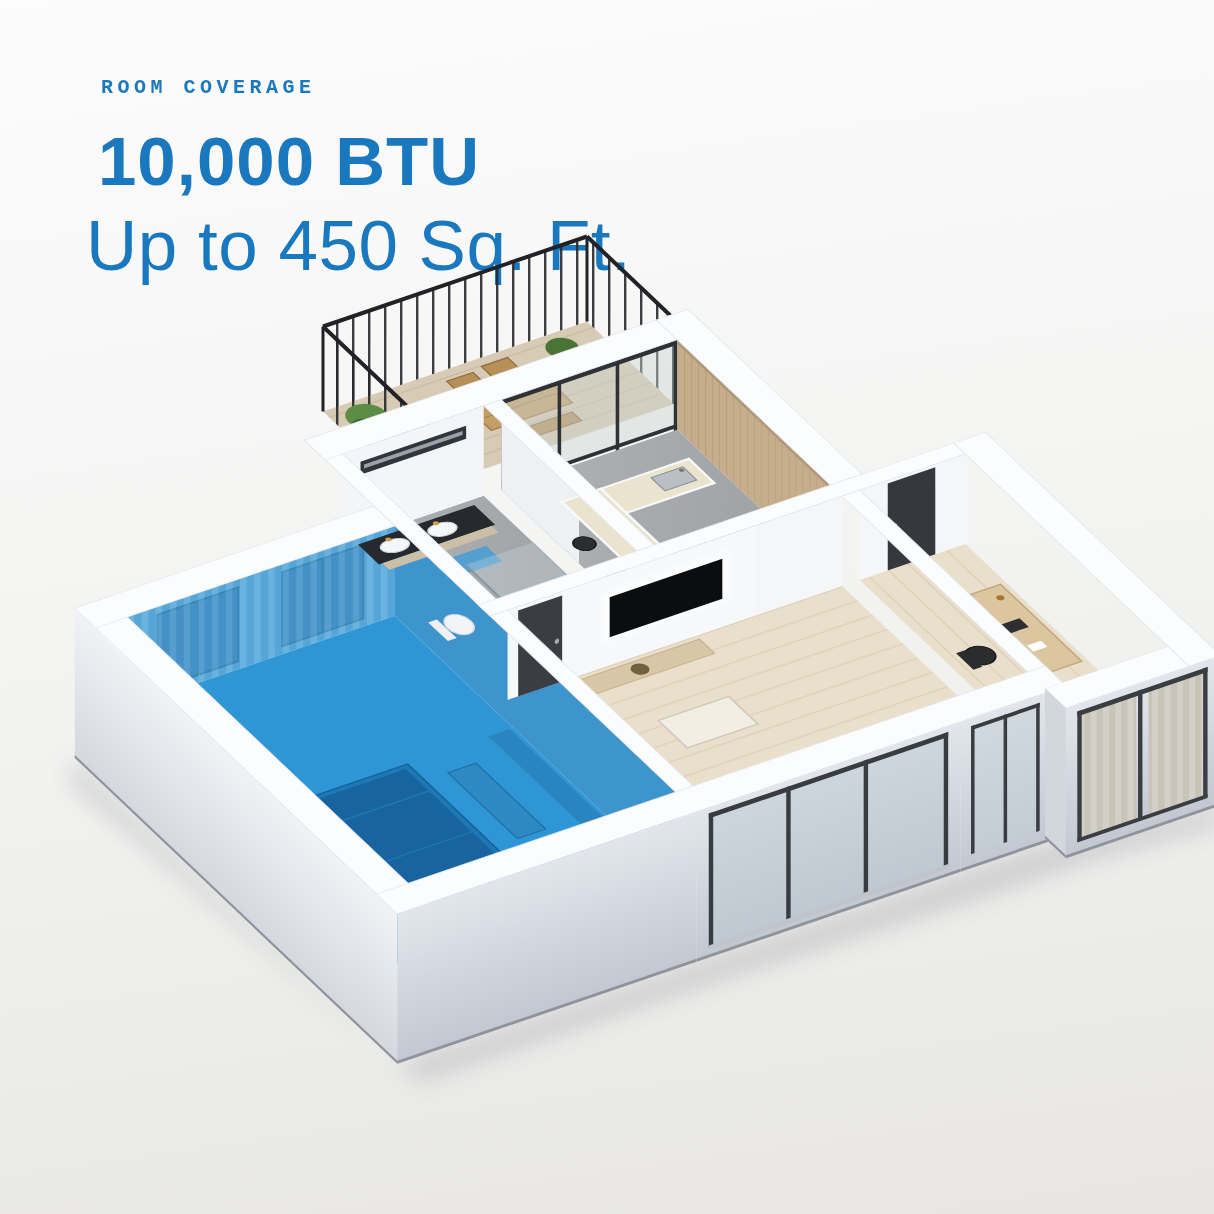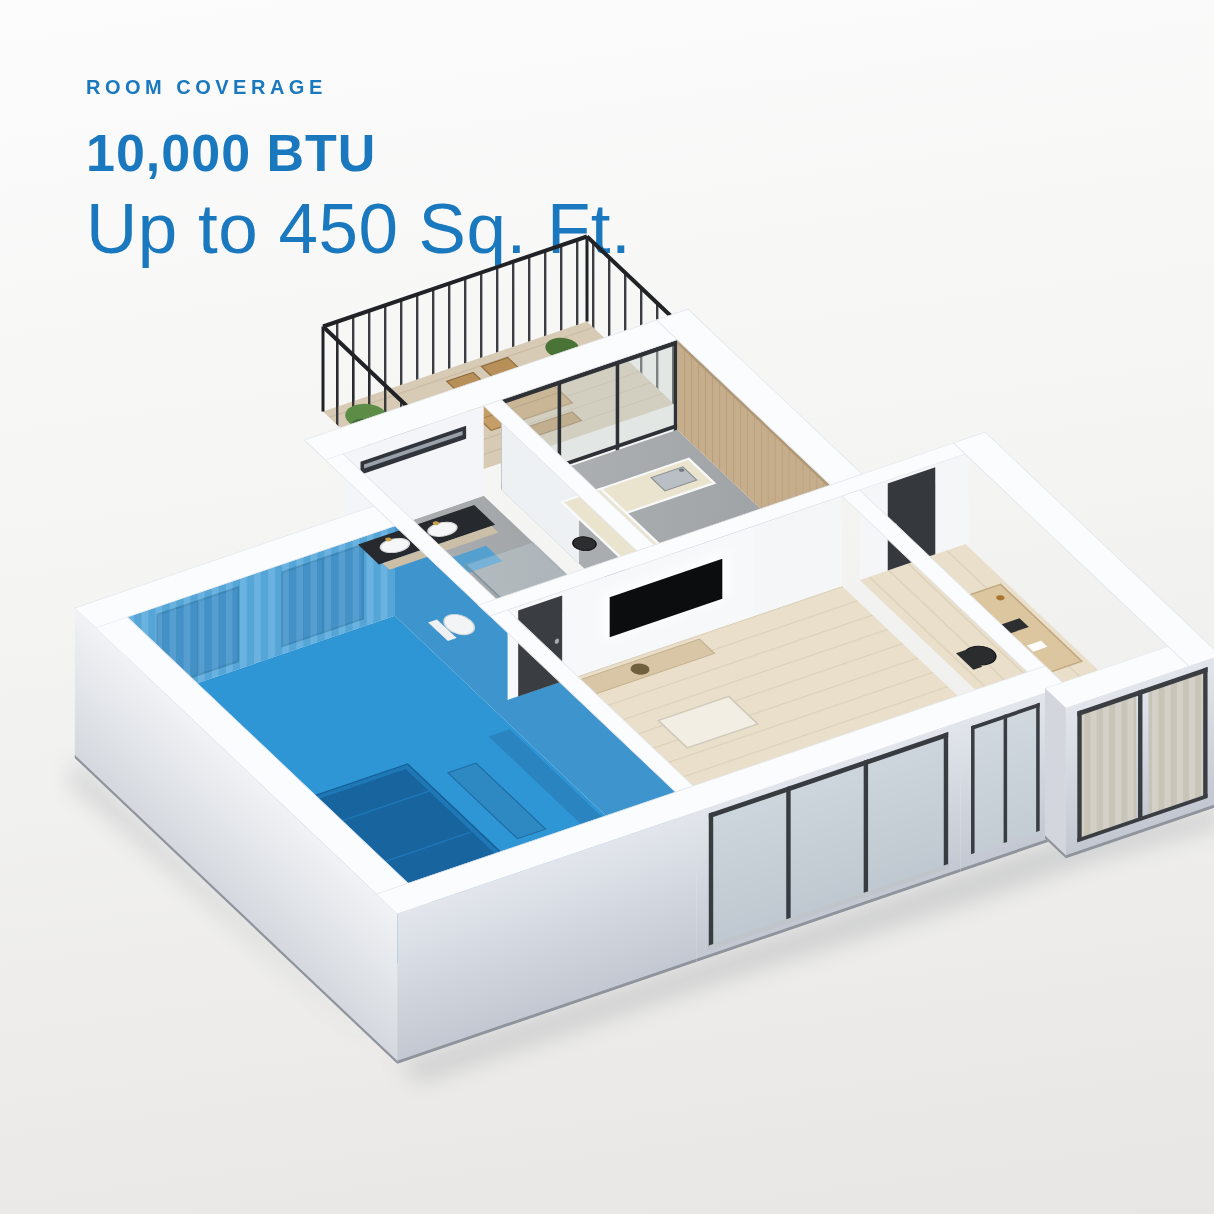--- a/index.html
+++ b/index.html
@@ -6,25 +6,26 @@
   body{
     width:1214px;height:1214px;overflow:hidden;
     font-family:"Liberation Sans", sans-serif;
     background:linear-gradient(172deg,#fcfcfc 0%,#f4f4f3 45%,#e7e6e4 100%);
     position:relative;
   }
   .stage{position:absolute;inset:0;}
   .copy{position:absolute;left:86px;top:76px;color:#1a78bf;}
   .eyebrow{
     font-size:20px;font-weight:700;letter-spacing:4.5px;
-    margin:0 0 28px 0;
+    margin:0 0 28px 15px;
+    font-family:Liberation Mono, monospace;
   }
   .headline{
-    font-size:52px;font-weight:700;letter-spacing:1px;line-height:1.0;
-    margin:0;
+    font-size:69px;font-weight:700;letter-spacing:1px;line-height:1.0;
+    margin:12px;
   }
   .subheadline{
     font-size:71px;font-weight:400;letter-spacing:0.5px;line-height:1.0;
     margin:14px 0 0 0;
   }
   svg{position:absolute;left:0;top:0;}
 </style>
 </head>
 <body>
 

